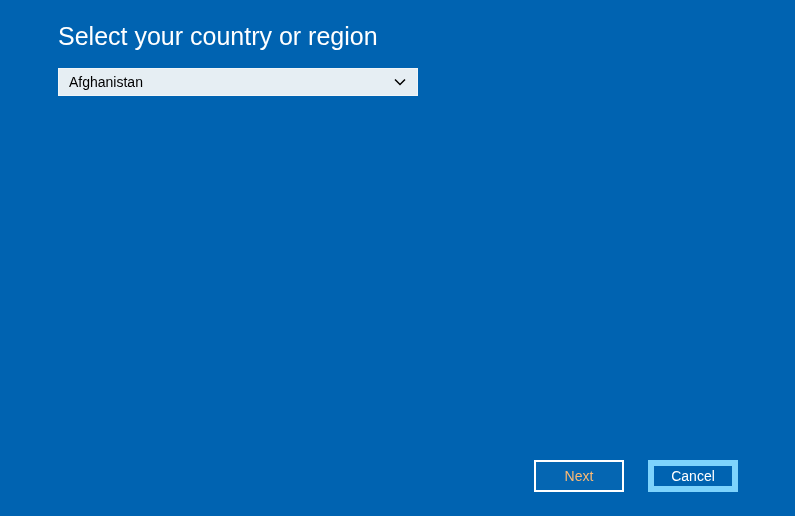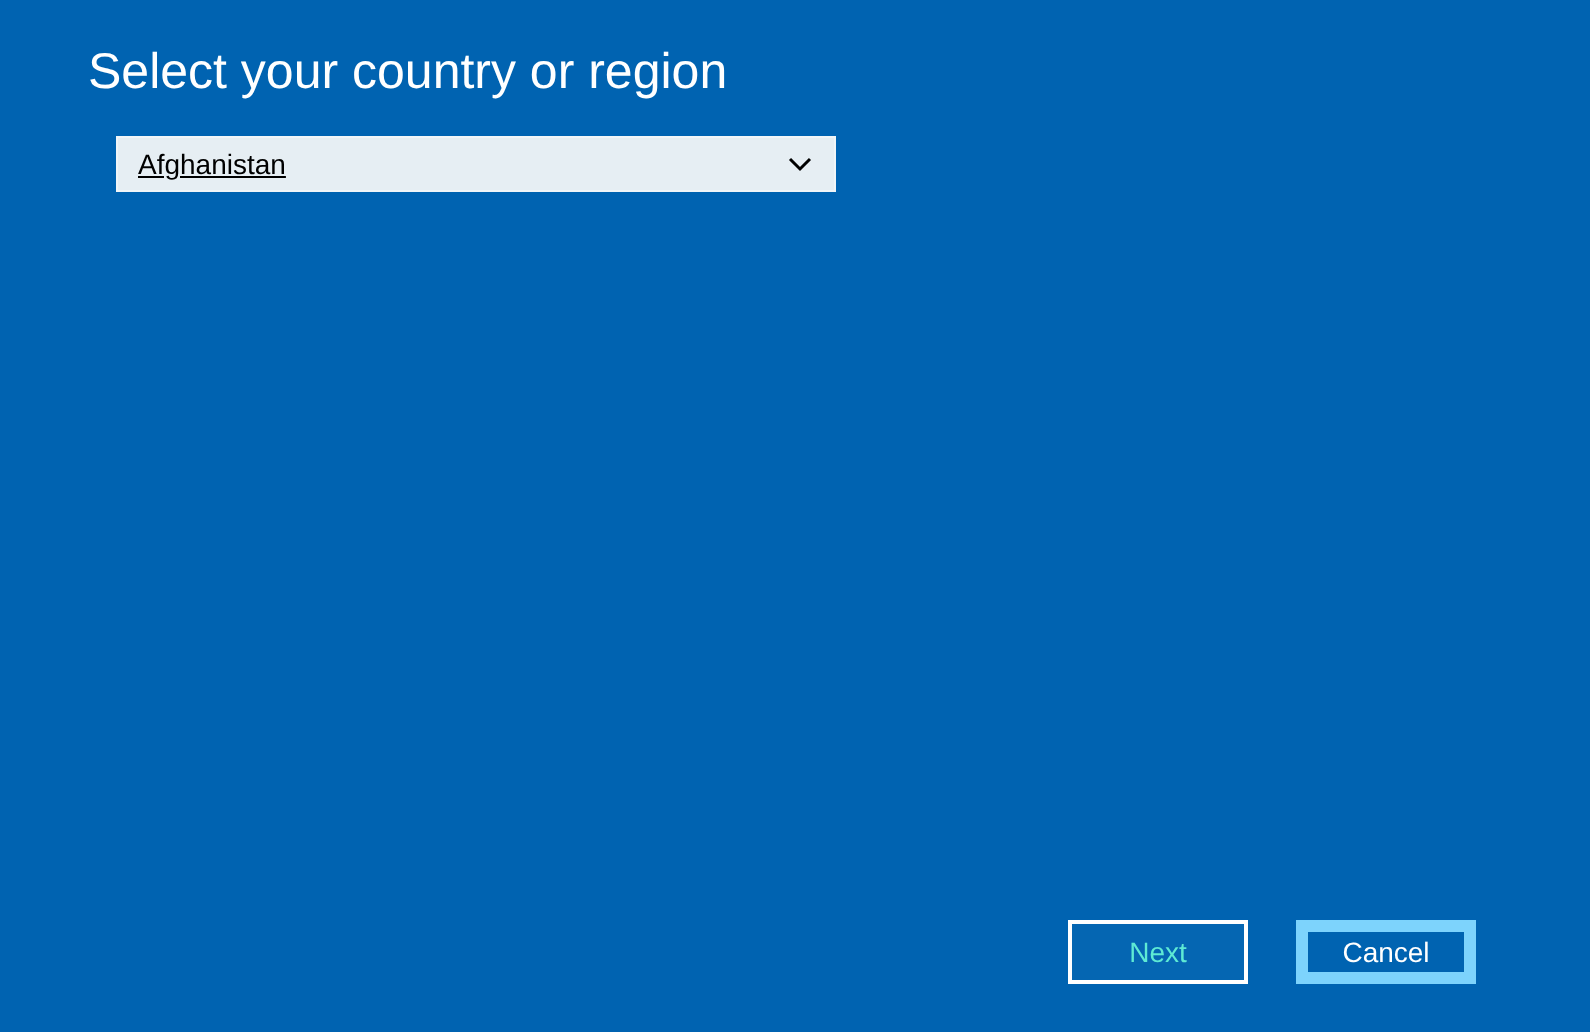--- a/index.html
+++ b/index.html
@@ -11,38 +11,37 @@
       width: 795px;
       height: 516px;
       background: #0063b1;
       font-family: "Segoe UI", Tahoma, sans-serif;
       position: relative;
       overflow: hidden;
     }
     .heading {
       position: absolute;
       top: 22px;
-      left: 44px;
+      left: 58px;
       color: #ffffff;
       font-size: 25px;
       font-weight: 400;
     }
     .dropdown {
       position: absolute;
       top: 68px;
       left: 58px;
       width: 360px;
       height: 28px;
       background: #e6eef3;
       border: 1px solid rgba(255,255,255,0.4);
       display: flex;
       align-items: center;
       padding: 0 10px;
       cursor: pointer;
-      text-decoration: underline;
     }
     .dropdown-text {
       flex: 1;
       color: #000000;
       font-size: 14px;
     }
     .chevron {
       width: 14px;
       height: 14px;
       display: flex;
@@ -70,21 +69,21 @@
       height: 32px;
       display: flex;
       align-items: center;
       justify-content: center;
       font-size: 14px;
       cursor: pointer;
       font-family: inherit;
       background: transparent;
     }
     .btn-primary {
-      color: #5eead4;
+      color: #fdba74;
       border: 2.5px solid #ffffff;
       background: rgba(255,255,255,0.02);
     }
     .btn-secondary {
       color: #ffffff;
       border: 6px solid #7dd3fc;
     }
   </style>
 </head>
 <body>

